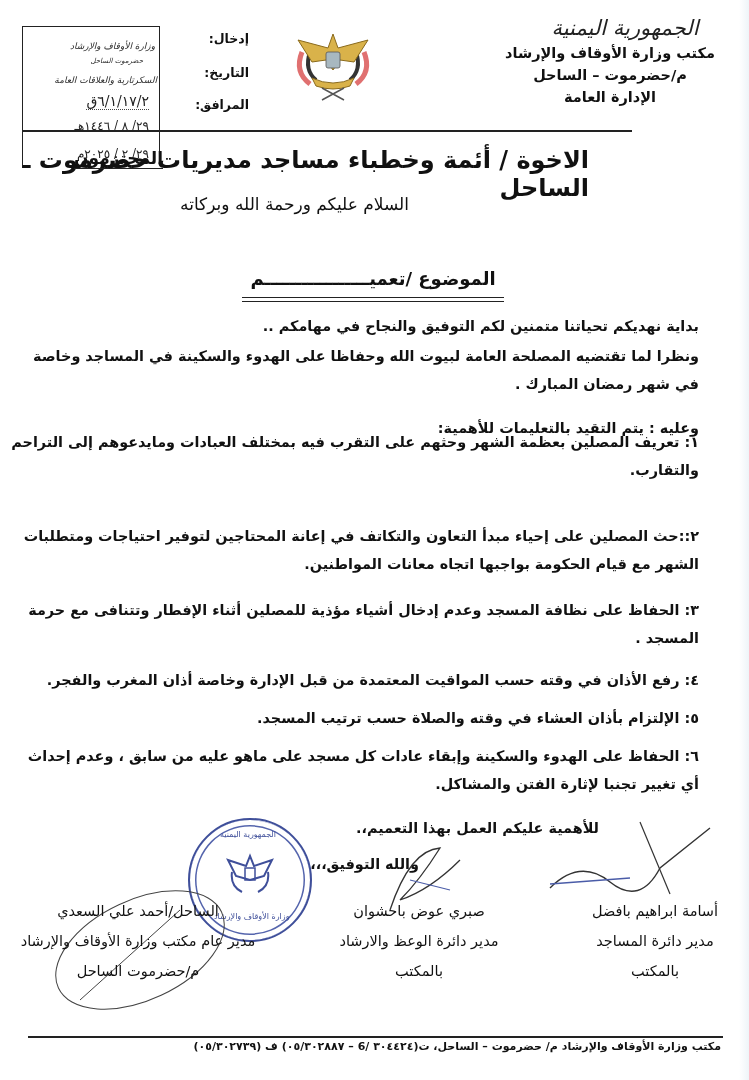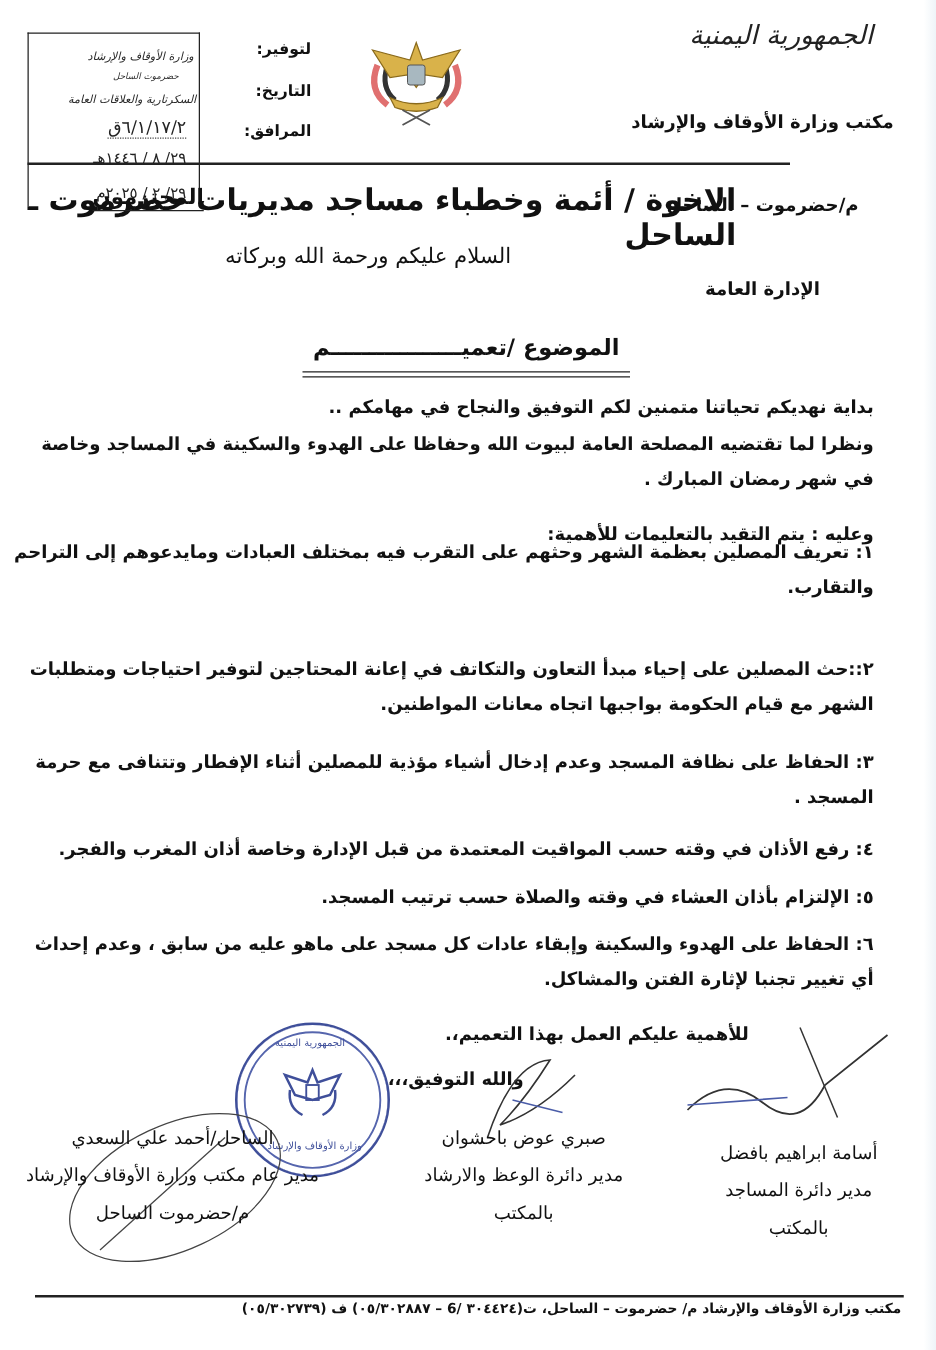--- a/index.html
+++ b/index.html
@@ -6,21 +6,21 @@
   body {
     width:749px; height:1080px; background:#ffffff; position:relative; overflow:hidden;
     font-family:"DejaVu Sans", sans-serif; color:#111;
   }
   .abs { position:absolute; }
   .rtl { direction:rtl; unicode-bidi:embed; }
 
   
   .hdr-right { right:14px; top:14px; width:250px; text-align:center; }
   .hdr-republic { font-family:"DejaVu Serif", serif; font-style:italic; font-size:21px; color:#222; line-height:28px; margin-left:30px;}
-  .hdr-line { font-weight:bold; font-size:14.5px; line-height:22px;margin-top:45px; }
+  .hdr-line { font-weight:bold; font-size:14.5px; line-height:22px; }
 
   
   .emblem { left:288px; top:26px; width:90px; height:80px; }
 
   
   .ref-box { left:22px; top:26px; width:136px; height:138px; border:1.5px solid #222; border-bottom:none; }
   .ref-row { position:absolute; right:-90px; font-weight:bold; font-size:12.5px; }
   .ref-hand { position:absolute; font-size:9px; color:#2b2b2b; font-style:italic; }
   .hand-date { position:absolute; font-family:"DejaVu Serif", serif; font-size:14px; color:#222; }
 
@@ -65,21 +65,21 @@
     <path d="M22 26 Q16 44 28 54" stroke="#333" stroke-width="4" fill="none"></path>
     <path d="M68 26 Q74 44 62 54" stroke="#333" stroke-width="4" fill="none"></path>
     <path d="M10 14 L40 22 L45 8 L50 22 L80 14 L66 36 L52 34 L45 44 L38 34 L24 36 Z" fill="#d9b24a" stroke="#8a6a1c" stroke-width="1"></path>
     <rect x="38" y="26" width="14" height="16" rx="2" fill="#a8b8c0" stroke="#555" stroke-width="0.8"></rect>
     <path d="M24 52 Q45 62 66 52 L62 60 Q45 66 28 60 Z" fill="#d9b24a" stroke="#8a6a1c" stroke-width="1"></path>
     <path d="M34 62 L56 74 M56 62 L34 74" stroke="#555" stroke-width="1.5"></path>
   </svg>
 </div>
 
 <div class="abs ref-box">
-  <div class="ref-row rtl" style="top:4px;">لتوفير:</div>
+  <div class="ref-row rtl" style="top:4px;">إدخال:</div>
   <div class="ref-row rtl" style="top:38px;">التاريخ:</div>
   <div class="ref-row rtl" style="top:70px;">المرافق:</div>
   <div class="ref-hand rtl" style="right:4px; top:14px;">وزارة الأوقاف والإرشاد</div>
   <div class="ref-hand rtl" style="right:16px; top:30px; font-size:7px;">حضرموت الساحل</div>
   <div class="ref-hand rtl" style="right:2px; top:48px;">السكرتارية والعلاقات العامة</div>
   <div class="hand-date rtl" style="right:10px; top:66px; border-bottom:1px dotted #444;">٦/١/١٧/٢ق</div>
   <div class="hand-date rtl" style="right:10px; top:92px; font-size:12px;">٢٩/ ٨ / ١٤٤٦هـ</div>
   <div class="hand-date rtl" style="right:10px; top:120px; font-size:12px;">٢٩/ ٢ / ٢٠٢٥م</div>
 </div>
 
@@ -121,21 +121,21 @@
 </svg>
 <svg class="abs" style="left:380px; top:840px;" width="90" height="80">
   <path d="M10 70 Q30 10 60 8 Q40 40 20 60 Q50 50 80 20" stroke="#333" stroke-width="1.3" fill="none"></path>
   <path d="M30 40 L70 50" stroke="#4a5ca8" stroke-width="1.2" fill="none"></path>
 </svg>
 <svg class="abs" style="left:40px; top:880px;" width="200" height="130">
   <ellipse cx="100" cy="70" rx="90" ry="50" transform="rotate(-25 100 70)" stroke="#444" stroke-width="1" fill="none"></ellipse>
   <path d="M140 30 L40 120" stroke="#444" stroke-width="1" fill="none"></path>
 </svg>
 
-<div class="abs sig-col rtl" style="right:20px; top:896px; width:180px;margin-top:12px;">
+<div class="abs sig-col rtl" style="right:4px; top:896px; width:180px;">
   <div>أسامة ابراهيم بافضل</div>
   <div>مدير دائرة المساجد</div>
   <div>بالمكتب</div>
 </div>
 <div class="abs sig-col rtl" style="right:230px; top:896px; width:200px;">
   <div>صبري عوض باحشوان</div>
   <div>مدير دائرة الوعظ والارشاد</div>
   <div>بالمكتب</div>
 </div>
 <div class="abs sig-col rtl" style="left:8px; top:896px; width:260px;">

